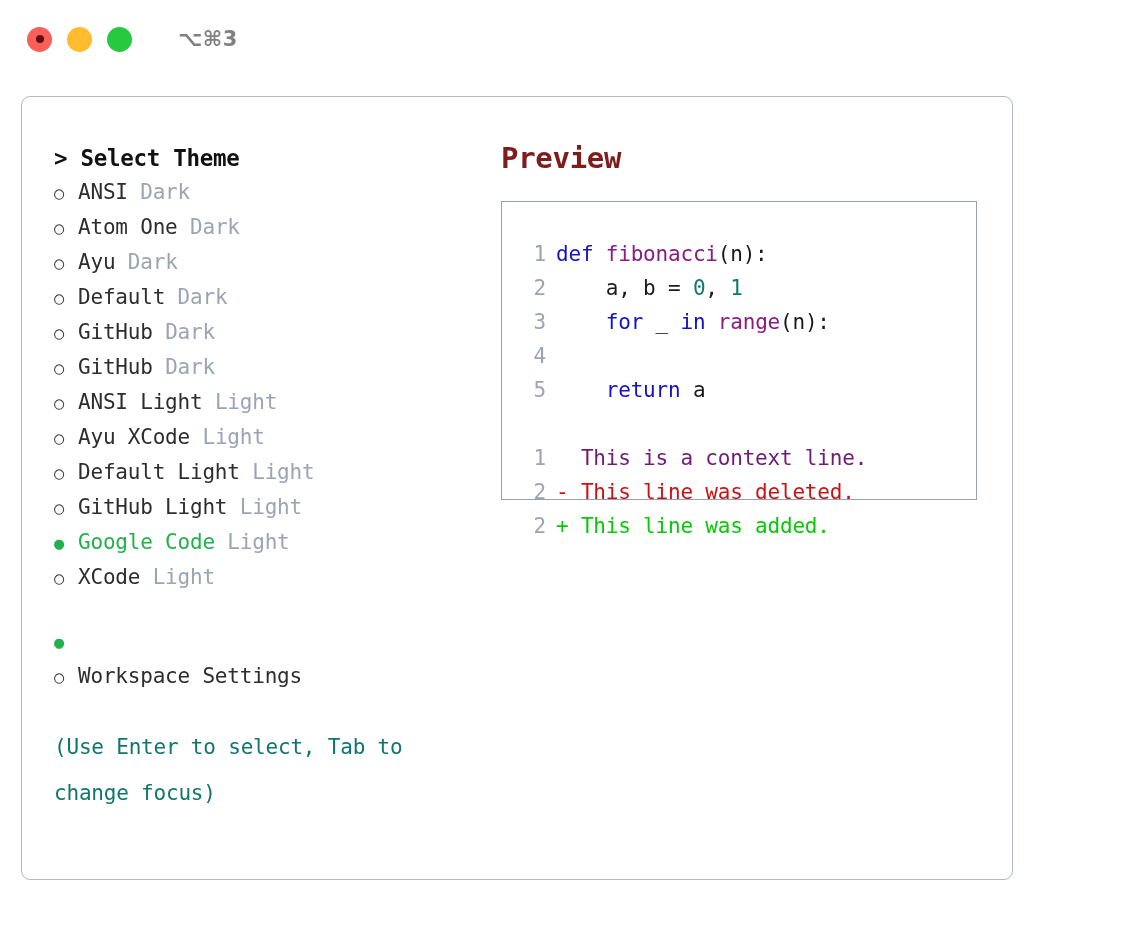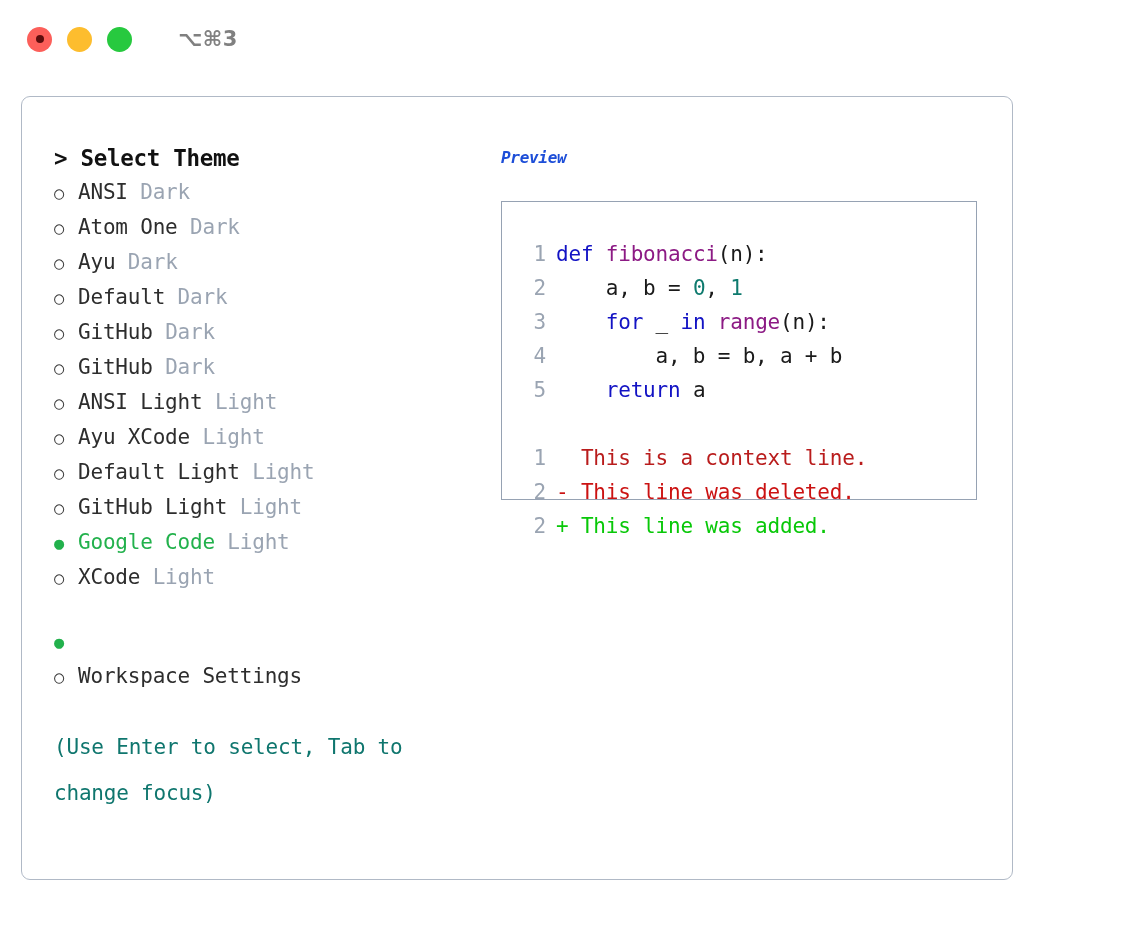--- a/index.html
+++ b/index.html
@@ -143,26 +143,25 @@
   }
 
   
   .right-col {
     position: absolute;
     left: 479px;
     top: 44px;
     width: 500px;
   }
   .preview-title {
-    font-size: 16px;
-    font-weight: 700;
-    color: #1d4ed8;
+    font-size: 29px;
+    font-weight: 700;
+    color: #7f1d1d;
     letter-spacing: -0.3px;
     line-height: 34px;
-    font-style: italic;
   }
   .preview-box {
     margin-top: 26px;
     width: 476px;
     height: 299px;
     border: 1.6px solid #96a2b3;
     box-sizing: border-box;
     background: #ffffff;
     position: relative;
   }
@@ -184,21 +183,21 @@
     flex: 0 0 44px;
     text-align: right;
     color: #9aa4b2;
   }
   .codetext { padding-left: 10px; }
 
   .tok-kw   { color: #1313c4; }
   .tok-fn   { color: #8c1a84; }
   .tok-num  { color: #0e7a6e; }
   .tok-plain{ color: #1a1a1a; }
-  .tok-ctx  { color: #b91c1c; text-align: right; }
+  .tok-ctx  { color: #701a75; text-align: right; }
   .tok-del  { color: #cb1212; }
   .tok-add  { color: #08c808; }
 
   .blank-line { height: 34px; }
 </style>
 </head>
 <body>
 
 <div class="window">
 
@@ -242,21 +241,21 @@
       </div>
 
       <div class="right-col">
         <div class="preview-title">Preview</div>
         <div class="preview-box">
           <div class="code">
             <div id="code-lines">
                 <div class="code-line"><span class="lineno">1</span><span class="codetext"><span class="tok-kw">def </span><span class="tok-fn">fibonacci</span><span class="tok-plain">(n):</span></span></div>
                 <div class="code-line"><span class="lineno">2</span><span class="codetext"><span class="tok-plain">    a, b = </span><span class="tok-num">0</span><span class="tok-plain">, </span><span class="tok-num">1</span></span></div>
                 <div class="code-line"><span class="lineno">3</span><span class="codetext"><span class="tok-plain">    </span><span class="tok-kw">for</span><span class="tok-plain"> _ </span><span class="tok-kw">in</span><span class="tok-plain"> </span><span class="tok-fn">range</span><span class="tok-plain">(n):</span></span></div>
-                <div class="code-line"><span class="lineno">4</span><span class="codetext"><span class="tok-plain">        a, b = b, a + b</span></span></div>
+                <div class="code-line"><span class="lineno">4</span></div>
                 <div class="code-line"><span class="lineno">5</span><span class="codetext"><span class="tok-plain">    </span><span class="tok-kw">return</span><span class="tok-plain"> a</span></span></div>
               </div>
             <div class="blank-line"></div>
             <div id="diff-lines">
                 <div class="code-line"><span class="lineno">1</span><span class="codetext tok-ctx">  This is a context line.</span></div>
                 <div class="code-line"><span class="lineno">2</span><span class="codetext tok-del">- This line was deleted.</span></div>
                 <div class="code-line"><span class="lineno">2</span><span class="codetext tok-add">+ This line was added.</span></div>
               </div>
           </div>
         </div>

